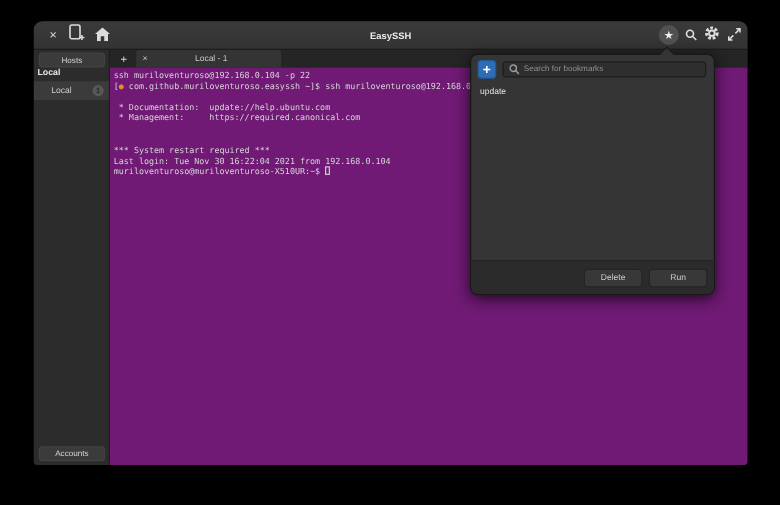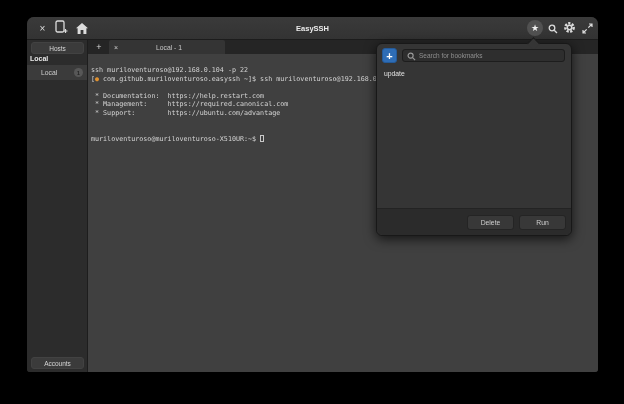--- a/index.html
+++ b/index.html
@@ -38,21 +38,21 @@
          color:#272727;font-size:6px;font-weight:bold;display:flex;align-items:center;justify-content:center;}
   
   .main{position:relative;flex:1;display:flex;flex-direction:column;}
   .tabbar{position:relative;height:14px;background:#252525;flex:none;}
   .newtab-btn{position:absolute;left:5px;top:1px;width:12px;height:12px;color:#d8d8d8;font-size:9px;
               display:flex;align-items:center;justify-content:center;}
   .tab{position:absolute;left:21px;top:0;width:116px;height:14px;background:#343434;
        border-radius:2px 2px 0 0;display:flex;align-items:center;}
   .tab-close{width:14px;text-align:center;color:#cfcfcf;font-size:7px;flex:none;}
   .tab-label{flex:1;text-align:center;margin-right:10px;color:#c9c9c9;font-size:6.8px;}
-  .terminal{flex:1;background:#404040;padding:12px 0 0 3px;overflow:hidden;
+  .terminal{flex:1;background:#701a75;padding:2px 0 0 3px;overflow:hidden;
             font-family:"DejaVu Sans Mono","Liberation Mono",monospace;
             font-size:6.7px;line-height:8.6px;color:#d5d5d5;}
   .tline{height:8.6px;white-space:pre;}
   .cursor{display:inline-block;width:4px;height:7px;border:1px solid #c8c8c8;vertical-align:-1px;}
   
   .popover{position:absolute;left:349px;top:26px;width:196px;height:193px;background:#353535;
            border:1px solid #181818;border-radius:6px;box-shadow:0 3px 12px rgba(0,0,0,.7);z-index:50;}
   .pop-arrow{position:absolute;left:152px;top:-5px;width:9px;height:9px;background:#353535;
              border-left:1px solid #181818;border-top:1px solid #181818;transform:rotate(45deg);}
   .add-btn{position:absolute;left:5px;top:4px;width:15px;height:15px;background:#2e6db6;border-radius:3px;
@@ -142,25 +142,26 @@
           <div class="newtab-btn">+</div>
           <div class="tab">
             <span class="tab-close">×</span>
             <span class="tab-label">Local - 1</span>
           </div>
         </div>
         <div class="terminal">
             <div class="tline"><span>ssh muriloventuroso@192.168.0.104 -p 22</span></div>
             <div class="tline"><span>[</span><span style="color: rgb(224, 145, 47);">●</span><span> com.github.muriloventuroso.easyssh ~]$ ssh muriloventuroso@192.168.0.104 -p 22</span></div>
             <div class="tline">&nbsp;</div>
-            <div class="tline"><span> * Documentation:  https://help.restart.com</span></div>
+            <div class="tline"><span> * Documentation:  update://help.ubuntu.com</span></div>
             <div class="tline"><span> * Management:     https://required.canonical.com</span></div>
-            <div class="tline"><span> * Support:        https://ubuntu.com/advantage</span></div>
             <div class="tline">&nbsp;</div>
             <div class="tline">&nbsp;</div>
+            <div class="tline"><span>*** System restart required ***</span></div>
+            <div class="tline"><span>Last login: Tue Nov 30 16:22:04 2021 from 192.168.0.104</span></div>
             <div class="tline"><span>muriloventuroso@muriloventuroso-X510UR:~$ </span><span class="cursor"></span></div>
           </div>
       </div>
     </div>
 
     <div class="popover">
       <div class="pop-arrow"></div>
       <div class="add-btn">+</div>
       <div class="search-entry">
         <span>

